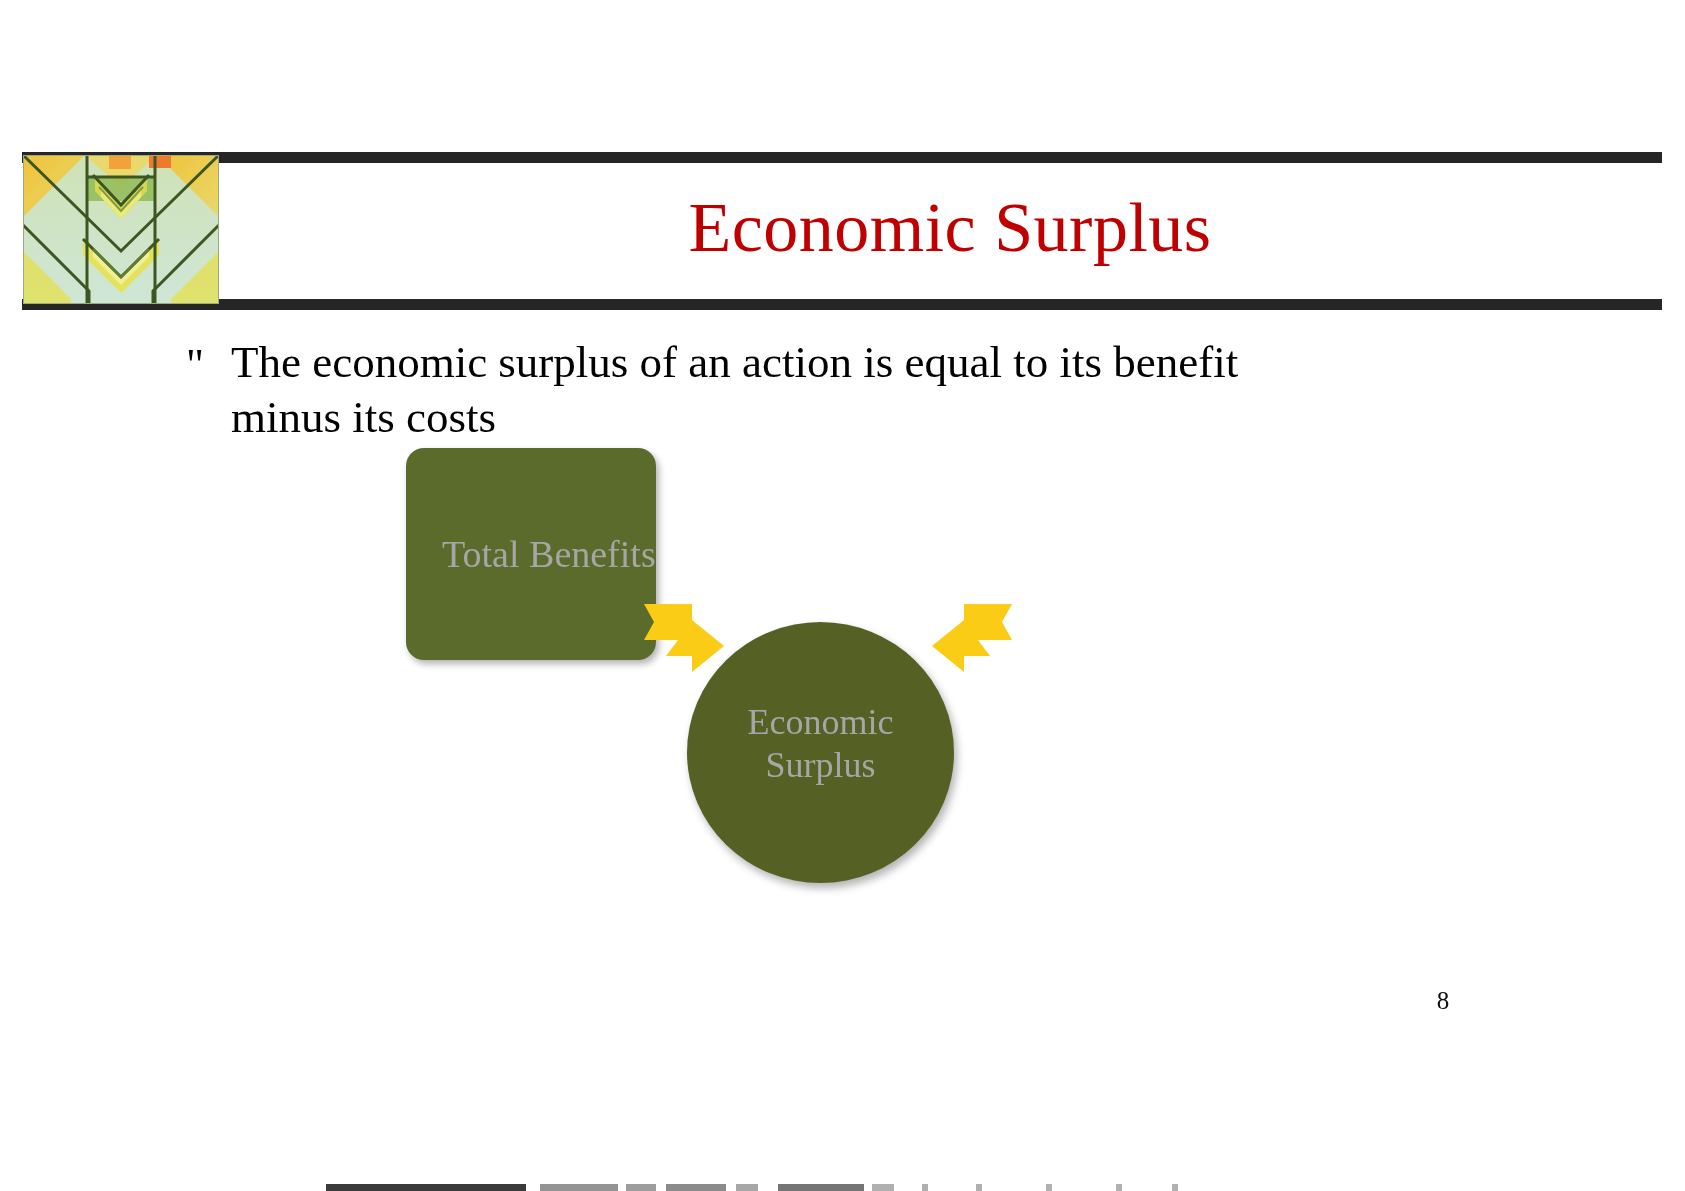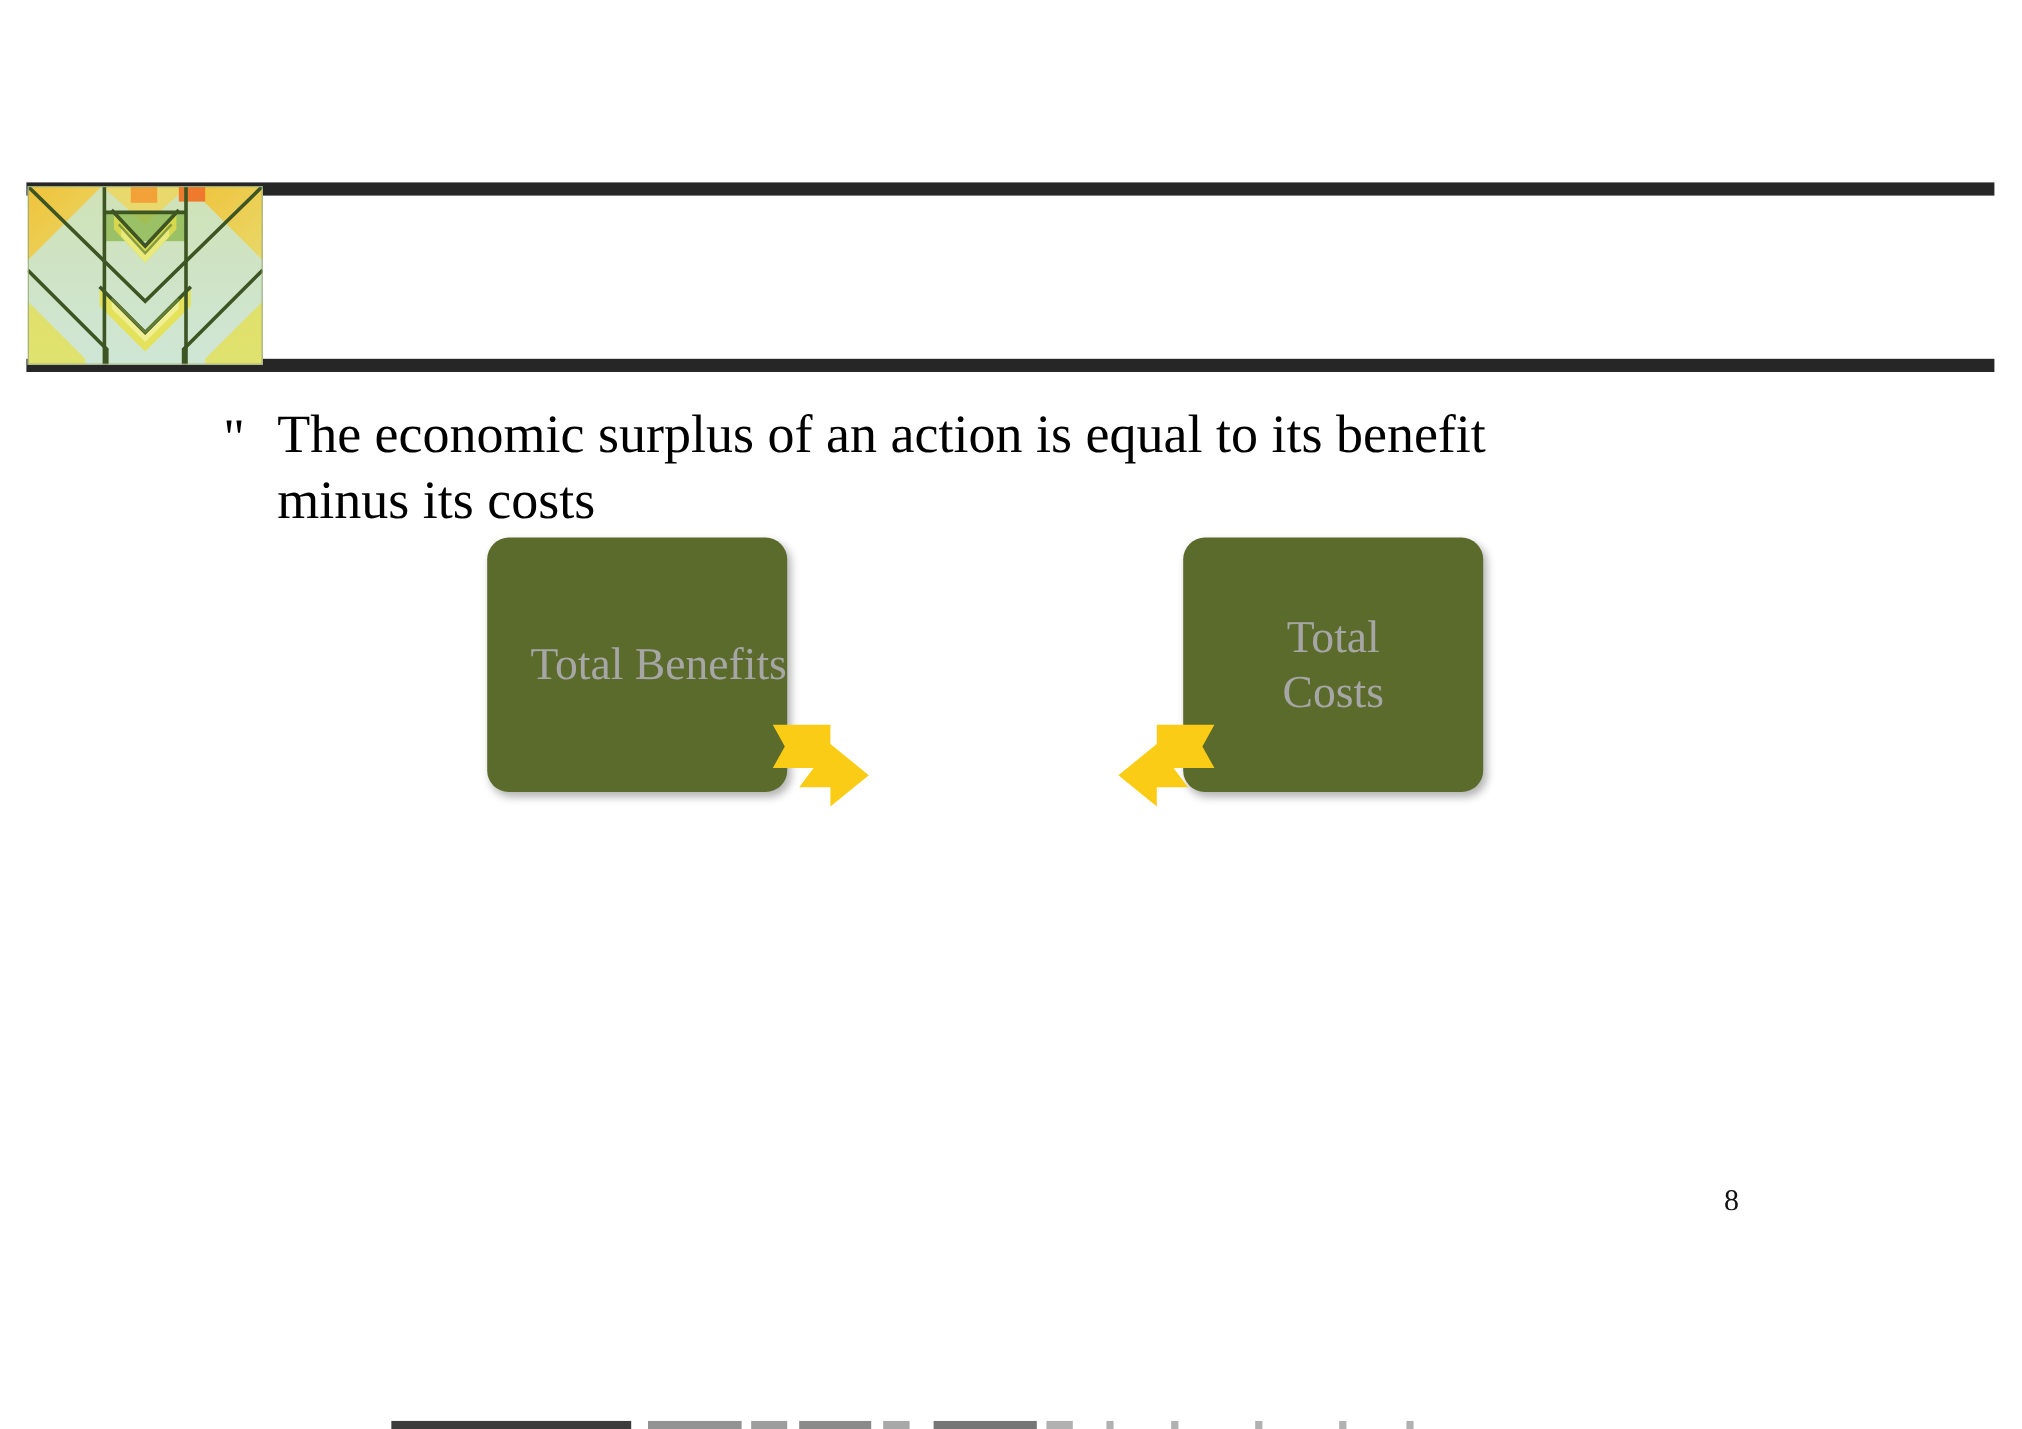--- a/index.html
+++ b/index.html
@@ -260,36 +260,37 @@
         <polyline points="60,84 98,122 136,84"></polyline>
       </g>
       <g stroke="#6d8a3c" stroke-width="2" fill="none" opacity="0.8">
         <polyline points="76,32 98,56 120,32"></polyline>
         <polyline points="70,94 98,122 126,94"></polyline>
       </g>
       <rect x="0" y="0" width="196" height="149" fill="none" stroke="#9aab7d" stroke-width="2"></rect>
     </svg>
   </div>
 
+  <div id="title">Economic Surplus</div>
 
   <div id="bullet-block">
     <span id="bullet-marker">"</span>
     <span id="bullet-text">The economic surplus of an action is equal to its benefit minus its costs</span>
   </div>
 
   <div id="diagram">
 
     <div id="box-benefits" class="gbox">
       <span>Total Benefits</span>
     </div>
 
-    <div id="box-costs" class="gbox">
-      <span class="multiline">Total<br>Costs</span>
+
+    <div id="circle-surplus">
+      <span class="multiline">Economic<br>Surplus</span>
     </div>
-
 
   </div>
 
   <div id="arrow-left" class="arrow">
     <svg width="96" height="82" viewBox="0 0 96 82" xmlns="http://www.w3.org/2000/svg">
       <polygon points="12,4 60,4 60,20 92,46 60,72 60,56 34,56 46,40 12,40 22,22" fill="#fbcc15"></polygon>
     </svg>
   </div>
 
   <div id="arrow-right" class="arrow">

